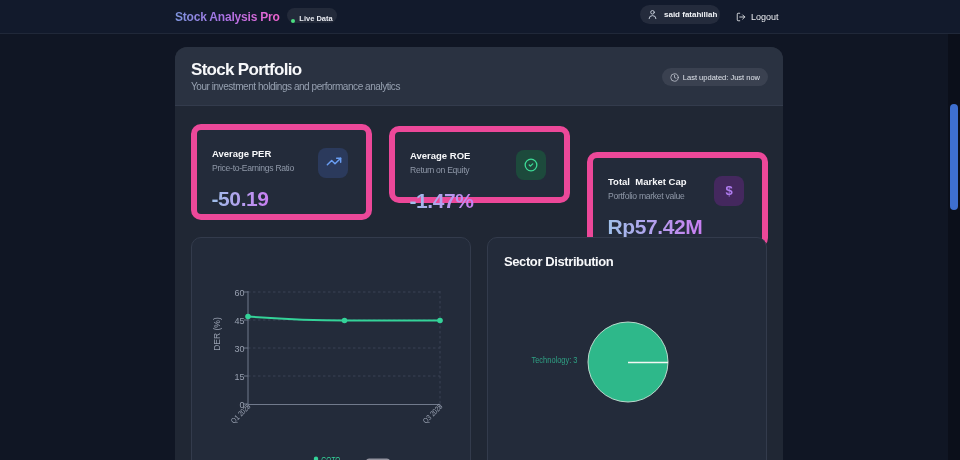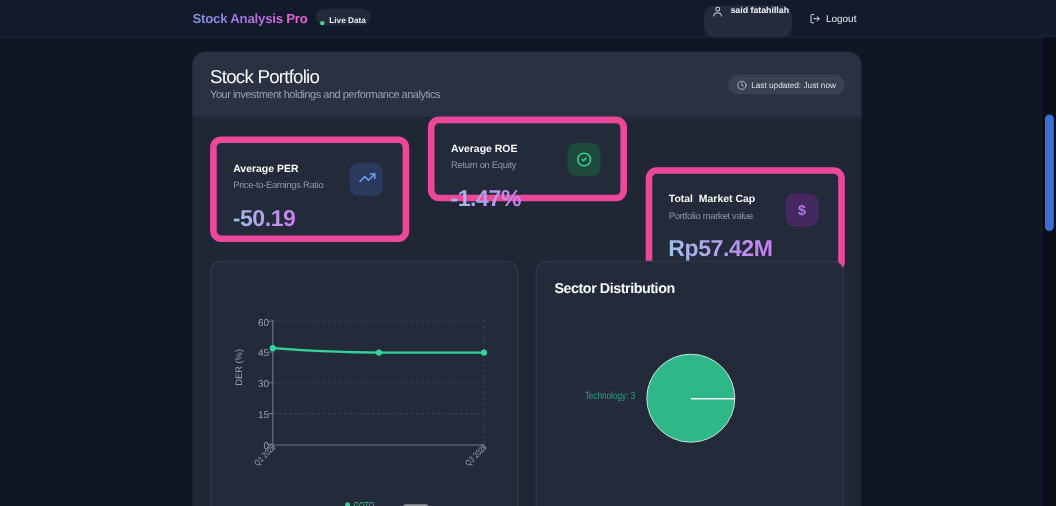--- a/index.html
+++ b/index.html
@@ -5,36 +5,36 @@
   * { margin:0; padding:0; box-sizing:border-box; }
   html,body { width:960px; height:460px; overflow:hidden; }
   body { background:#101624; font-family:"Liberation Sans",sans-serif; position:relative; }
   .topbar { position:absolute; left:0; top:0; width:960px; height:34px; background:#121a2c; border-bottom:1px solid #202839; }
   .brand { position:absolute; left:175px; top:0; height:33px; display:flex; align-items:center; font-size:12px; font-weight:bold; letter-spacing:-0.2px;
     background:linear-gradient(90deg,#7e95de 0%,#a873e6 45%,#f263cf 100%); -webkit-background-clip:text; background-clip:text; color:transparent; }
   .livebadge { position:absolute; left:287px; top:7.5px; height:15px; width:50px; background:#232a3a; border-radius:8px;
     display:flex; align-items:flex-end; justify-content:center; gap:4px; }
   .livedot { width:4px; height:4px; border-radius:50%; background:#4ade80; }
   .livetext { font-size:7.5px; font-weight:bold; color:#e8eaf0; }
-  .userpill { position:absolute; left:640px; top:5px; height:29px; width:80px; background:#242b3c; border-radius:10px;
-    display:flex; align-items:flex-start; padding-left:7px; gap:6px; }
+  .userpill { position:absolute; left:640px; top:5px; height:19px; width:80px; background:#242b3c; border-radius:10px;
+    display:flex; align-items:center; padding-left:7px; gap:6px; }
   .username { font-size:8px; font-weight:bold; color:#f1f3f7; }
   .logout { position:absolute; left:736px; top:0; height:33px; display:flex; align-items:center; gap:5px; }
   .logouttext { font-size:9px; font-weight:500; color:#eceef2; }
 
   .panel { position:absolute; left:175px; top:47px; width:608px; height:500px; background:#202734; border-radius:12px; }
   .panelhead { position:absolute; left:0; top:0; width:608px; height:59px; background:#2a3241; border-bottom:1px solid #333b4c; border-radius:12px 12px 0 0; }
-  .h1 { position:absolute; left:16px; top:13px; font-size:17px; font-weight:normal; color:#f7f8fa; letter-spacing:-0.7px; }
+  .h1 { position:absolute; left:16px; top:13px; font-size:17px; font-weight:bold; color:#f7f8fa; letter-spacing:-0.7px; }
   .sub { position:absolute; left:16px; top:33.5px; font-size:10px; color:#96a0b0; letter-spacing:-0.45px; }
   .updpill { position:absolute; right:15px; top:21px; height:18px; background:#3a4150; border-radius:9px; display:flex; align-items:center; gap:4px; padding:0 8px; }
   .updtext { font-size:7.5px; font-weight:500; color:#dfe3ea; }
 
   .card { position:absolute; background:#232b3a; border:6px solid #ec4899; border-radius:10px; }
   .c1 { left:16px; top:77px; width:181px; height:96px; }
-  .c2 { left:214px; top:59px; width:181px; height:77px; }
+  .c2 { left:214px; top:79px; width:181px; height:77px; }
   .c3 { left:412px; top:77px; width:181px; height:96px;margin-top:28px; }
   .ctitle { position:absolute; left:15px; top:17.5px; font-size:9.5px; font-weight:bold; color:#f7f8fa; }
   .csub { position:absolute; left:15px; top:33px; font-size:8.6px; color:#8f98a8; letter-spacing:-0.3px; }
   .cval { position:absolute; left:14.5px; top:56.5px; font-size:21px; font-weight:bold; letter-spacing:-0.4px;
     background:linear-gradient(90deg,#9fc0ea 0%,#c97ef2 100%); -webkit-background-clip:text; background-clip:text; color:transparent; }
   .ibox { position:absolute; right:18px; top:17.5px; width:30px; height:30px; border-radius:8px; display:flex; align-items:center; justify-content:center; }
   .ibox.blue { background:#2b3a5c; }
   .ibox.green { background:#1d4a3c; }
   .ibox.purple { background:#44285e; }
   .dollar { font-size:13px; font-weight:bold; color:#b07cf0; }

